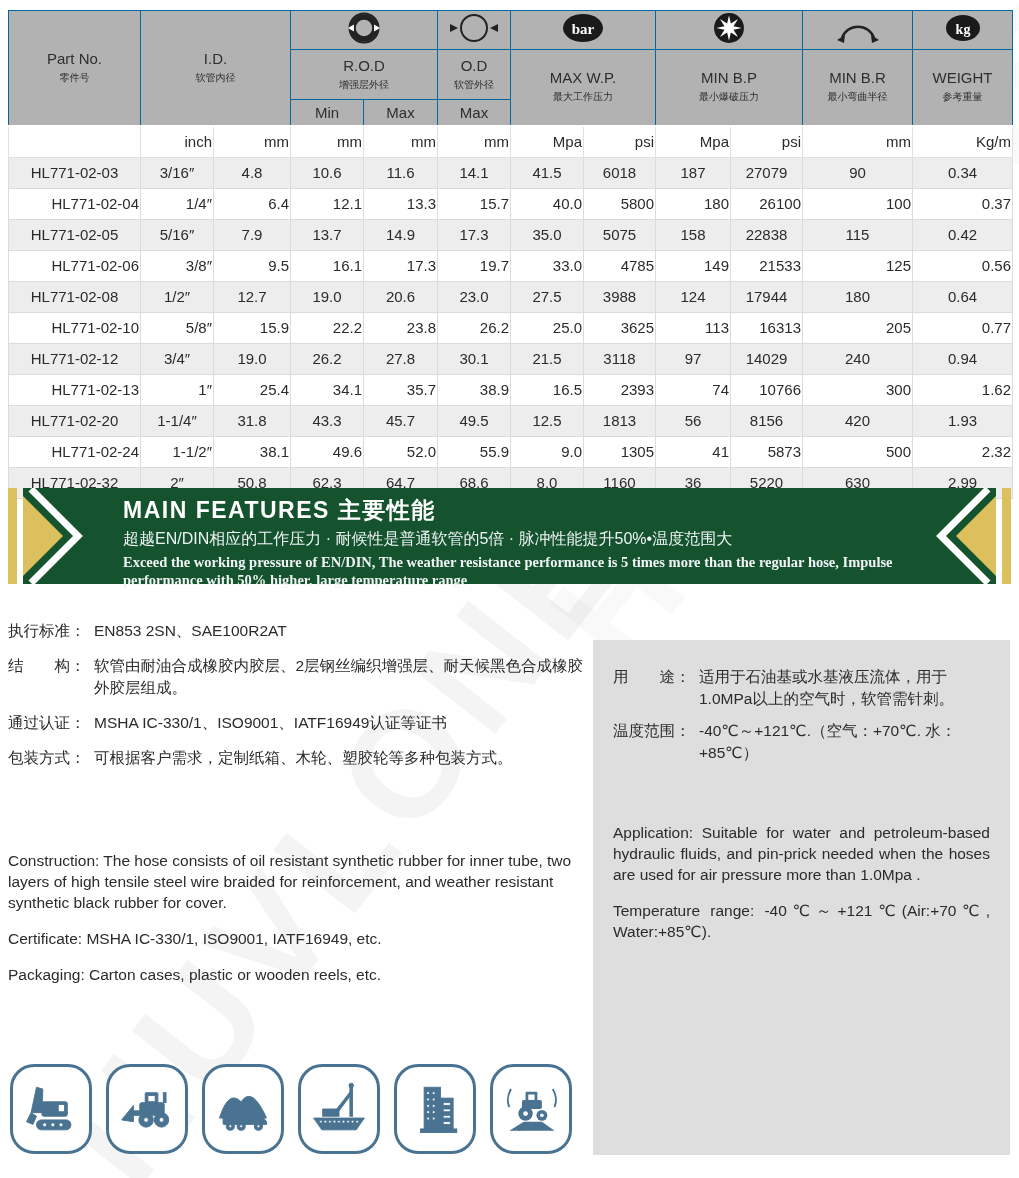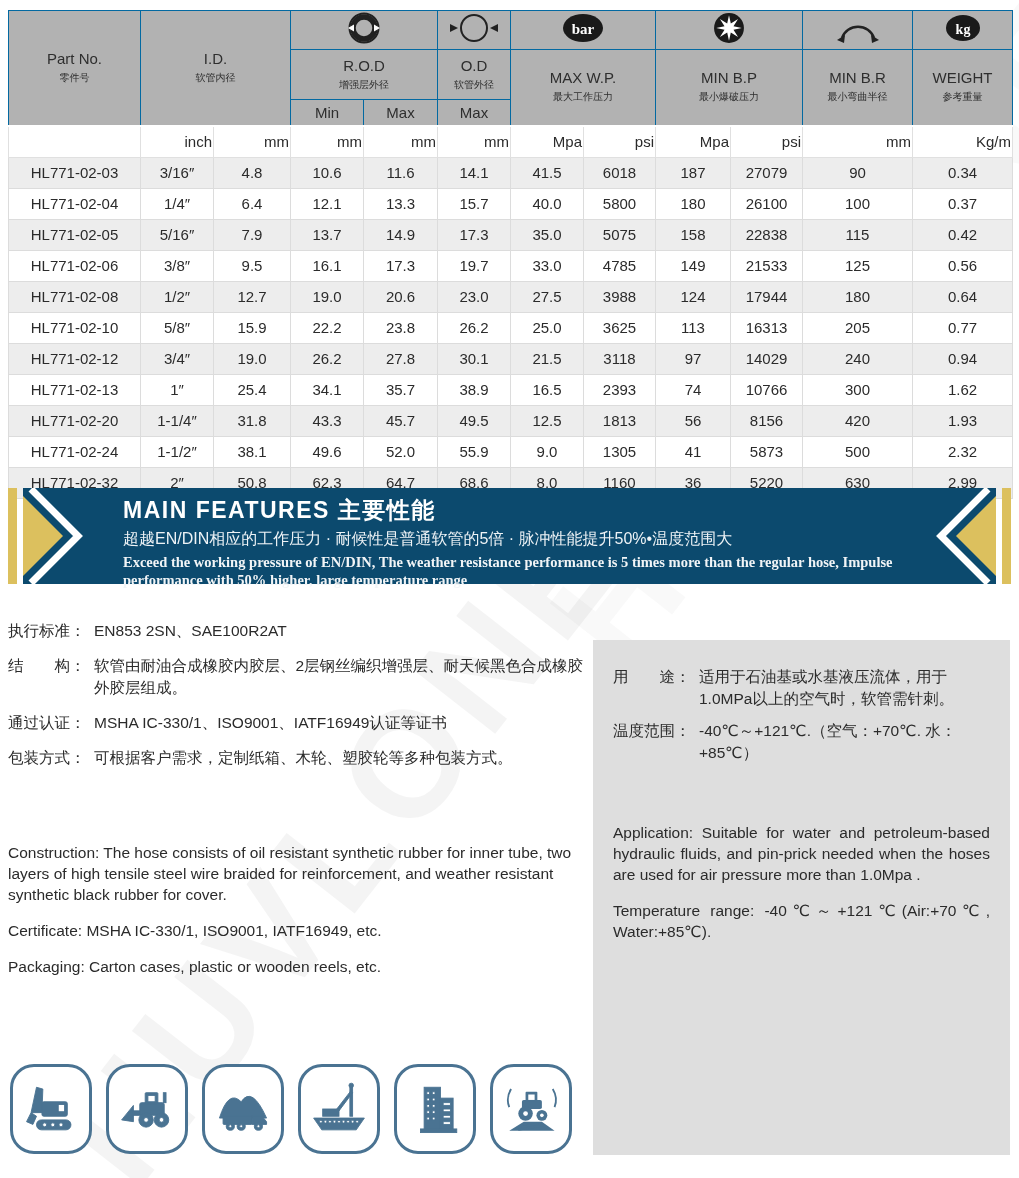--- a/index.html
+++ b/index.html
@@ -15,40 +15,40 @@
                 padding:0;vertical-align:middle;text-align:center;}
   .hdr-en{font-size:15px;line-height:19px;}
   .hdr-cn{font-size:10px;line-height:19px;}
   tr.icons-row{height:38px;}
   tr.labels-row{height:50px;}
   tr.minmax-row{height:26px;font-size:15px;}
   tr.units-row td{background:#fff;border:1px solid #e0e0e0;border-top:2px solid #fff;height:28px;
                   text-align:right;font-size:15px;color:#2b2b2b;}
   tbody.data td{border:1px solid #dcdcdc;height:28px;text-align:center;font-size:15px;color:#2b2b2b;}
   tbody.data tr.odd td{background:#ededed;}
-  tbody.data tr.even td{background:#ffffff;}
+  tbody.data tr.even td{background:#ffffff;text-align:right;}
   
   .banner{position:absolute;left:8px;top:488px;width:1003px;height:96px;z-index:2;}
   .gold-bar{position:absolute;top:0;width:9px;height:96px;background:#dcc05e;}
   .gold-bar.left{left:0;} .gold-bar.right{right:0;}
-  .banner-blue{position:absolute;left:15px;right:15px;top:0;bottom:0;background:#0c4a6e;}
+  .banner-blue{position:absolute;left:15px;right:15px;top:0;bottom:0;background:#14532d;}
   .chev{position:absolute;top:0;}
   .chev.left{left:0;} .chev.right{right:0;transform:scaleX(-1);}
   .banner-text{position:absolute;left:100px;top:7px;color:#fff;}
   .banner-title{font-size:23px;font-weight:bold;letter-spacing:1.5px;}
   .banner-cn{font-size:16px;margin-top:3px;color:#eef3f6;}
   .banner-en{font-family:"Liberation Serif","DejaVu Serif",serif;font-weight:bold;
              font-size:14.5px;line-height:18px;margin-top:3px;width:840px;color:#f2f5f7;}
   
   .specs-cn{position:absolute;left:8px;top:620px;width:578px;z-index:2;}
   .specs-en{position:absolute;left:8px;top:838px;width:578px;z-index:2;}
   .spec-item{display:flex;font-size:15.5px;line-height:22px;margin-bottom:13px;}
   .spec-label{flex:0 0 86px;white-space:nowrap;}
   .spec-text{flex:1;}
-  .para{font-size:15.5px;line-height:21px;margin:4px 0 15px 0;}
+  .para{font-size:15.5px;line-height:21px;margin:12px 0 15px 0;}
   .panel{position:absolute;left:593px;top:640px;width:417px;height:515px;background:#dedede;
          box-sizing:border-box;padding:26px 20px 0 20px;z-index:2;}
   .panel .specs-cn-right .spec-item{margin-bottom:10px;}
   .panel .panel-en{margin-top:58px;}
   .panel .panel-en .para{text-align:justify;}
   
   .apps{position:absolute;left:10px;top:1064px;display:flex;gap:14px;z-index:2;}
   .badge{width:82px;height:90px;border:3px solid #4a7392;border-radius:24px;background:#fff;
          display:flex;align-items:center;justify-content:center;box-sizing:border-box;}
   .badge svg{fill:#4a7392;stroke:#4a7392;}

